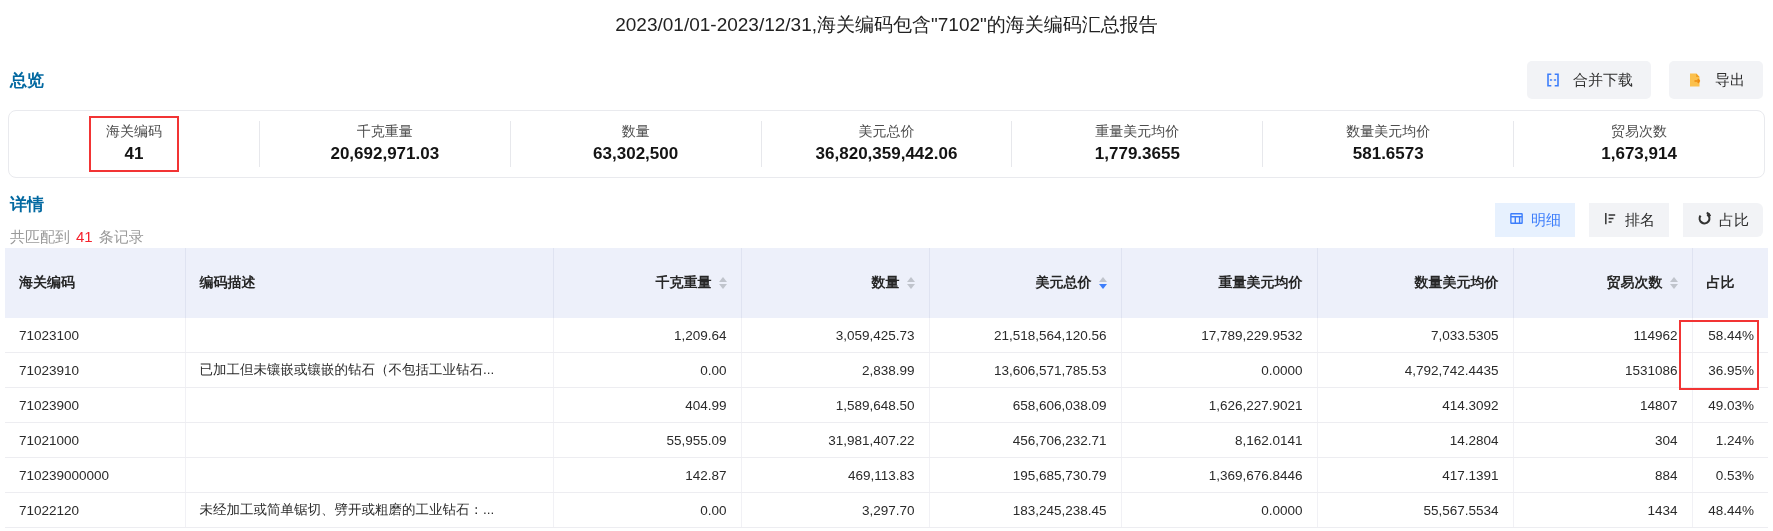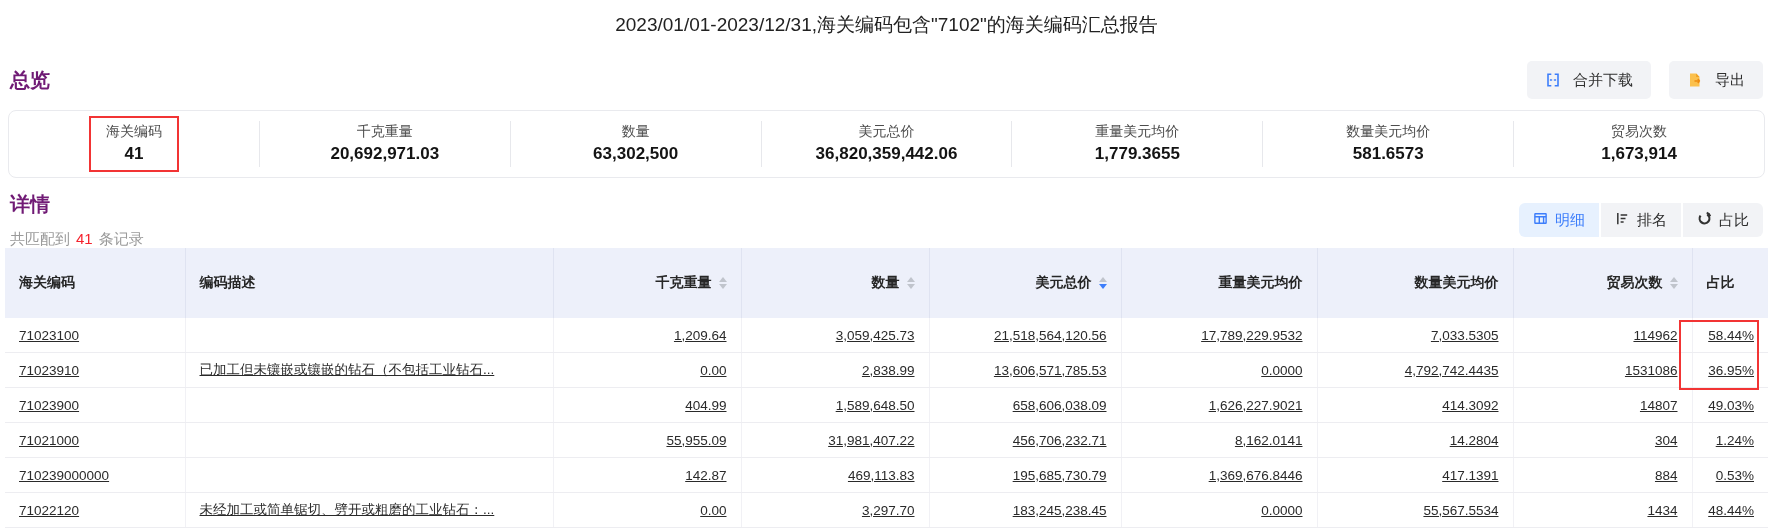--- a/index.html
+++ b/index.html
@@ -1,54 +1,54 @@
 <!DOCTYPE html>
 <html><head>
 <meta charset="utf-8">
 <style>
   html,body{margin:0;padding:0;width:1773px;height:531px;overflow:hidden;background:#fff;
     font-family:"Liberation Sans","DejaVu Sans",sans-serif;color:#262626;}
   .page{width:1773px;height:531px;position:relative;}
   .report-title{padding-top:12px;text-align:center;font-size:19px;font-weight:500;color:#222;}
   .section-head{display:flex;justify-content:space-between;align-items:center;padding:0 10px;margin-top:22px;height:40px;}
-  .section-title{font-size:20px;font-weight:700;color:#701a75;}
+  .section-title{font-size:17px;font-weight:700;color:#0369a1;}
   .head-actions{display:flex;gap:18px;}
   .gbtn{display:flex;align-items:center;gap:12px;background:#f2f3f6;border:none;border-radius:5px;
     height:38px;padding:0 18px;font-size:15px;color:#303030;cursor:pointer;font-family:inherit;}
   .gbtn .i{display:flex;align-items:center;}
   .stats-card{margin:10px 8px 0 8px;border:1px solid #e9eaee;border-radius:8px;height:66px;
     display:flex;align-items:center;background:#fff;}
   .stat{flex:1;display:flex;justify-content:center;align-items:center;}
   .vdiv{width:1px;height:46px;background:#e7e8ec;}
   .stat-box{text-align:center;padding:3px 15px 4px 15px;border:2px solid transparent;}
   .stat-box.highlight{border-color:#f23434;}
   .stat-label{font-size:14px;color:#4d4d4d;line-height:20px;}
   .stat-value{font-size:17px;font-weight:700;color:#141414;line-height:24px;margin-top:1px;}
   .detail-head{display:flex;justify-content:space-between;align-items:center;padding:0 10px;margin-top:24px;height:36px;}
   .detail-left{display:flex;align-items:baseline;gap:12px;flex-direction:column;}
   .match-text{font-size:15px;color:#9a9a9a;}
   .match-count{color:#f5222d;margin:0 6px;}
   .seg{display:flex;gap:2px;border-radius:6px;overflow:hidden;}
   .seg button{display:flex;align-items:center;gap:7px;border:none;height:34px;padding:0 14px;
-    font-size:15px;color:#2b2b2b;background:#f2f3f6;cursor:pointer;font-family:inherit;}
+    font-size:15px;color:#2b2b2b;background:#f2f3f6;cursor:pointer;font-family:inherit;margin-left:12px;}
   .seg button.active{background:#e7f1fe;color:#3d7efb;}
   .table-wrap{position:relative;margin:10px 5px 0 5px;}
   table{border-collapse:collapse;table-layout:fixed;width:1763px;}
   thead th{background:#edf0fa;height:70px;font-size:14px;font-weight:700;color:#262626;
     border-right:1px solid #dfe3f1;padding:0;}
   thead th:last-child{border-right:none;}
   .th-inner{display:flex;align-items:center;justify-content:flex-end;padding:0 14px;}
   th.left .th-inner{justify-content:flex-start;}
   .carets{display:inline-flex;flex-direction:column;margin-left:7px;}
   .caret{width:0;height:0;border-left:4.5px solid transparent;border-right:4.5px solid transparent;}
   .caret.up{border-bottom:5.5px solid #c0c4cc;margin-bottom:2.5px;}
   .caret.down{border-top:5.5px solid #c0c4cc;}
   .caret.down.active{border-top-color:#3d7efb;}
   tbody td{height:34px;font-size:13.5px;color:#2a2a2a;border-right:1px solid #f1f1f5;
-    border-bottom:1px solid #ededf1;padding:0 14px;white-space:nowrap;overflow:hidden;text-decoration:underline;}
+    border-bottom:1px solid #ededf1;padding:0 14px;white-space:nowrap;overflow:hidden;}
   tbody td:last-child{border-right:none;}
   tbody td:nth-child(n+3){text-align:right;margin-top:10px;}
   tbody td:nth-child(9){text-align:right;}
   .ratio-annotation{position:absolute;top:72px;right:9px;width:76px;height:66px;
     border:2px solid #f23434;pointer-events:none;}
 </style>
 </head>
 <body>
 
 <div class="page">

